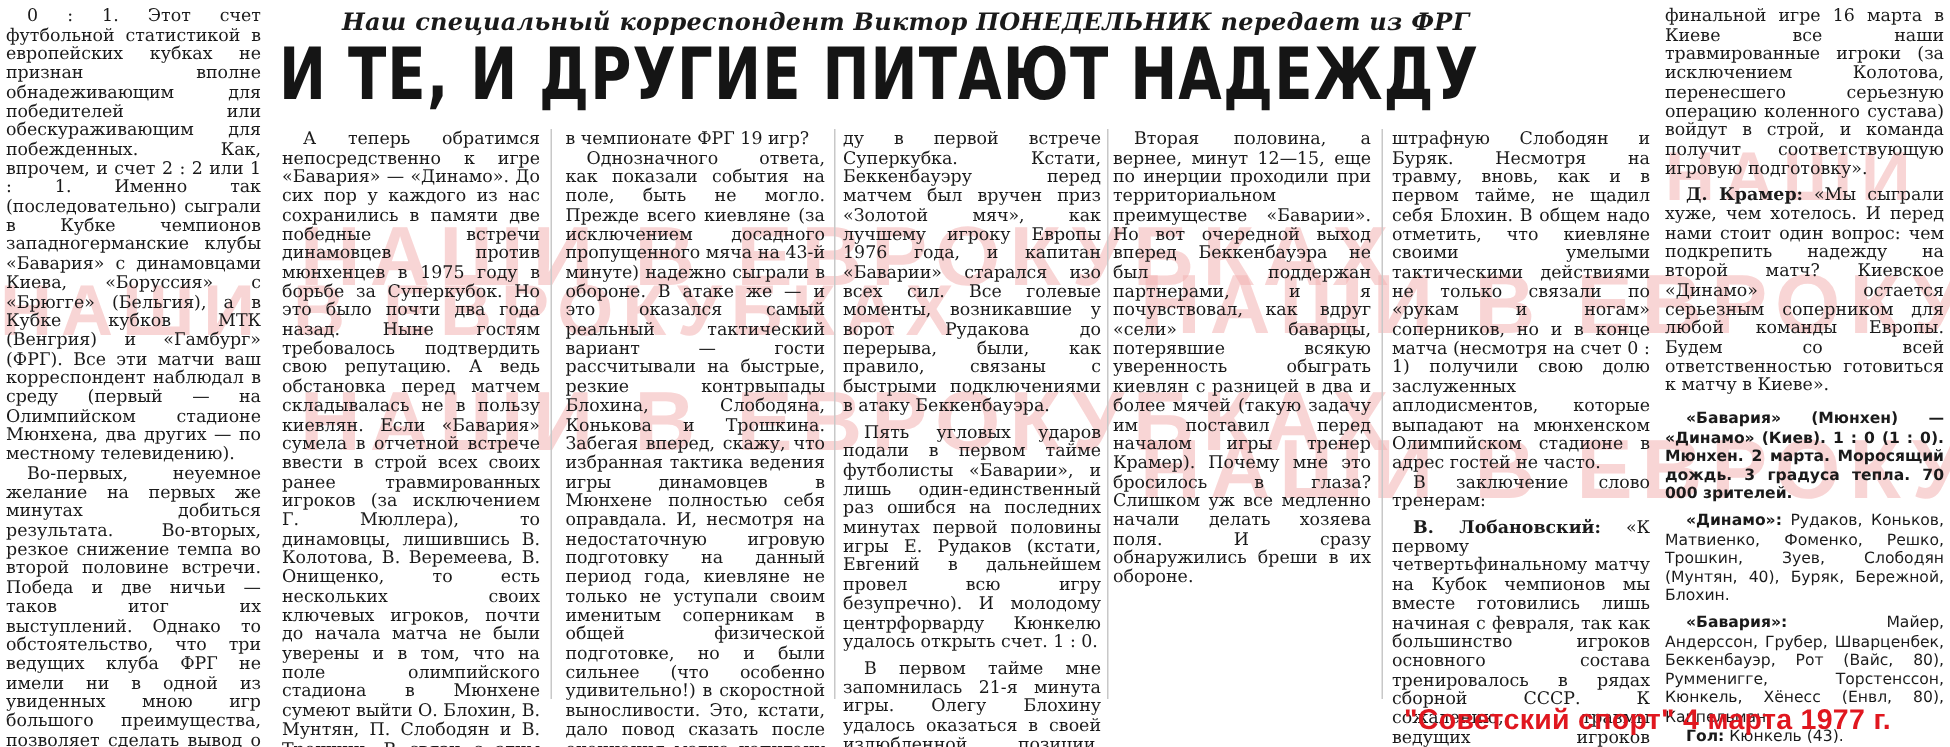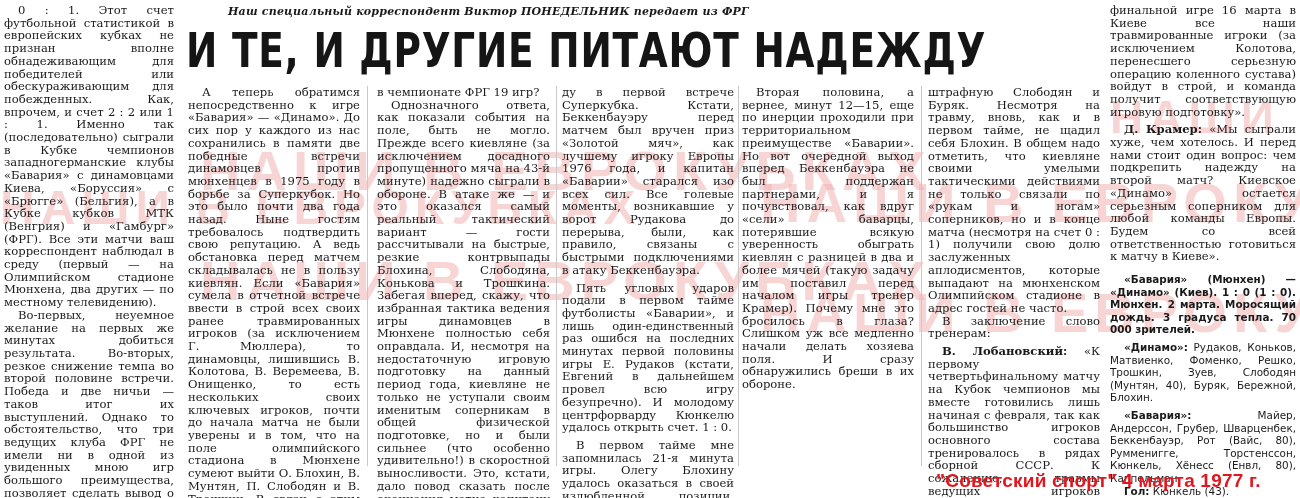--- a/index.html
+++ b/index.html
@@ -38,21 +38,21 @@
   #col4 { left: 562px; top: 86px; width: 172px; }
   #col5 { left: 742px; top: 86px; width: 172px; }
   #col6 { left: 928px; top: 86px; width: 172px; }
   #col7 { left: 1110px; top: 4px; width: 186px; }
 
   .col-rule { position: absolute; top: 86px; width: 1px; height: 380px; background: #c8c8c8; z-index: 1; }
 
   .byline {
     position: absolute; left: 228px; top: 5px; z-index: 2;
     font-family: "DejaVu Serif", serif; font-style: italic; font-weight: bold;
-    font-size: 11px; letter-spacing: 0.2px;
+    font-size: 16px; letter-spacing: 0.2px;
   }
   .headline {
     position: absolute; left: 186px; top: 22px; width: 918px; z-index: 2;
     font-family: "DejaVu Sans", "Liberation Sans", sans-serif; font-weight: bold;
     font-size: 48px; line-height: 56px; letter-spacing: 1px;
     transform: scaleX(0.78); transform-origin: left top; white-space: nowrap;
     color: #151515;
   }
   .results {
     font-family: "DejaVu Sans", "Liberation Sans", sans-serif;

